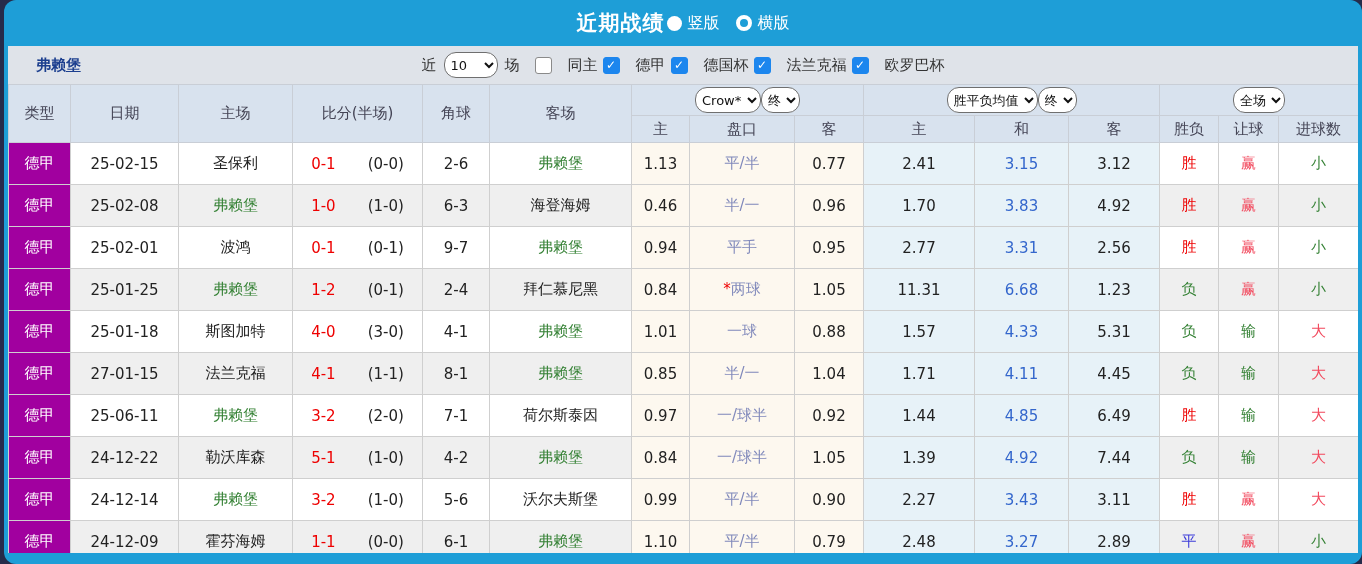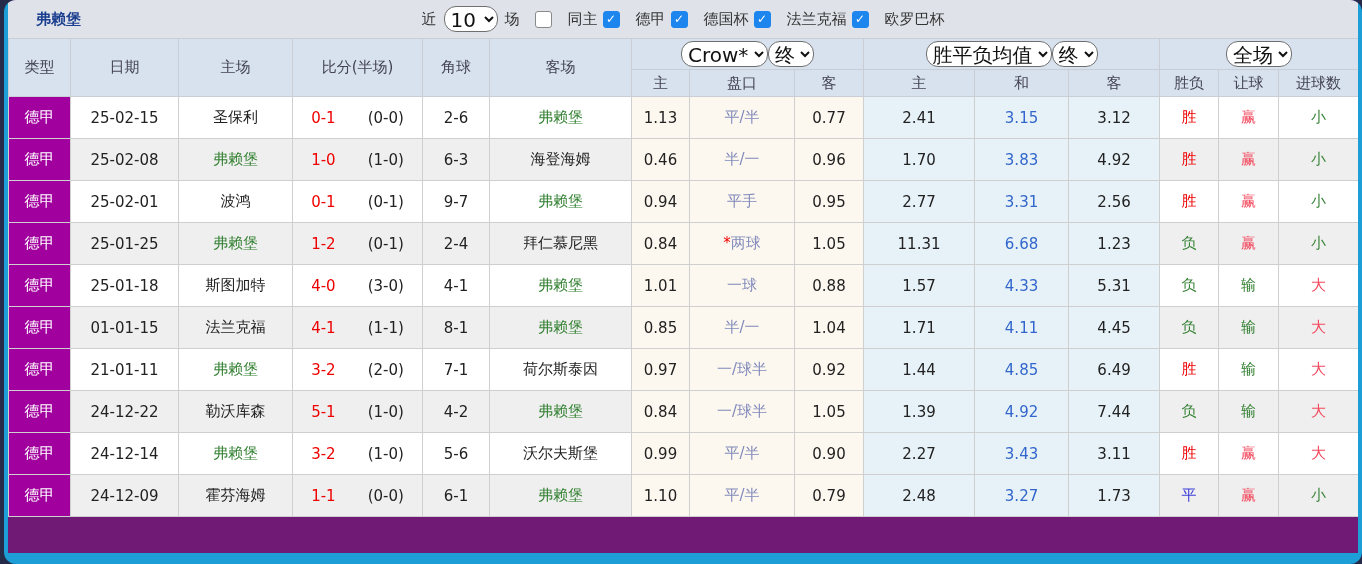--- a/index.html
+++ b/index.html
@@ -41,21 +41,21 @@
     height:38px;flex:0 0 38px;background:#dfe3e9;position:relative;
     display:flex;align-items:center;justify-content:center;
     font-size:15px;color:#333;
   }
   .filterbar .team{
     position:absolute;left:28px;top:50%;transform:translateY(-50%);
     font-weight:bold;color:#1c3f8f;font-size:15px;
   }
   .filters{display:flex;align-items:center;gap:3px;}
   select{
-    font-family:inherit;font-size:20px;color:#111;
+    font-family:inherit;font-size:13px;color:#111;
     background:#fff;border:1px solid #6f6f6f;border-radius:12px;
     height:26px;padding:0 2px;
   }
   .count-select{width:54px;margin:0 4px;}
   .cb-group{display:inline-flex;align-items:center;gap:16px;margin-left:2px;}
   .cb-group.first{margin-left:12px;}
   .cb{
     width:17px;height:17px;box-sizing:border-box;border-radius:3px;
     display:inline-flex;align-items:center;justify-content:center;
     background:#fff;border:1px solid #8a8a8a;color:#fff;
@@ -90,20 +90,27 @@
   .t-pink{color:#f24a5e;}
   .t-blue{color:#3c3cd9;}
   .t-half{color:#222;margin-left:32px;}
   .star{color:#ee0000;}
 </style>
 </head>
 <body>
 
 <div class="frame">
 
+  <div class="titlebar">
+    <span class="title">近期战绩</span>
+    <span class="radio-dot"></span>
+    <span class="rlabel">竖版</span>
+    <span class="radio-ring"></span>
+    <span class="rlabel">横版</span>
+  </div>
 
   <div class="content">
 
     <div class="filterbar">
       <span class="team">弗赖堡</span>
       <div class="filters">
         <span>近</span>
         <select class="count-select">
           <option>10</option>
         </select>
@@ -279,38 +286,38 @@
               <td class="cream">0.88</td>
               <td class="blue">1.57</td>
               <td class="blue draw">4.33</td>
               <td class="blue">5.31</td>
               <td class="t-green">负</td>
               <td class="t-green">输</td>
               <td class="t-pink">大</td>
             </tr>
             <tr>
               <td class="lg">德甲</td>
-              <td>01-01-15</td>
+              <td>27-01-15</td>
               <td>法兰克福</td>
               <td><span class="t-red">4-1</span><span class="t-half">(1-1)</span></td>
               <td>8-1</td>
               <td class="t-green">弗赖堡</td>
               <td class="cream">0.85</td>
               <td class="cream hcap"><span class="star"></span><span>半/一</span></td>
               <td class="cream">1.04</td>
               <td class="blue">1.71</td>
               <td class="blue draw">4.11</td>
               <td class="blue">4.45</td>
               <td class="t-green">负</td>
               <td class="t-green">输</td>
               <td class="t-pink">大</td>
             </tr>
             <tr>
               <td class="lg">德甲</td>
-              <td>21-01-11</td>
+              <td>25-06-11</td>
               <td class="t-green">弗赖堡</td>
               <td><span class="t-red">3-2</span><span class="t-half">(2-0)</span></td>
               <td>7-1</td>
               <td>荷尔斯泰因</td>
               <td class="cream">0.97</td>
               <td class="cream hcap"><span class="star"></span><span>一/球半</span></td>
               <td class="cream">0.92</td>
               <td class="blue">1.44</td>
               <td class="blue draw">4.85</td>
               <td class="blue">6.49</td>
@@ -357,21 +364,21 @@
               <td>24-12-09</td>
               <td>霍芬海姆</td>
               <td><span class="t-red">1-1</span><span class="t-half">(0-0)</span></td>
               <td>6-1</td>
               <td class="t-green">弗赖堡</td>
               <td class="cream">1.10</td>
               <td class="cream hcap"><span class="star"></span><span>平/半</span></td>
               <td class="cream">0.79</td>
               <td class="blue">2.48</td>
               <td class="blue draw">3.27</td>
-              <td class="blue">1.73</td>
+              <td class="blue">2.89</td>
               <td class="t-blue">平</td>
               <td class="t-pink">赢</td>
               <td class="t-green">小</td>
             </tr>
           </tbody>
       </table>
     </div>
 
   </div>
 </div>

